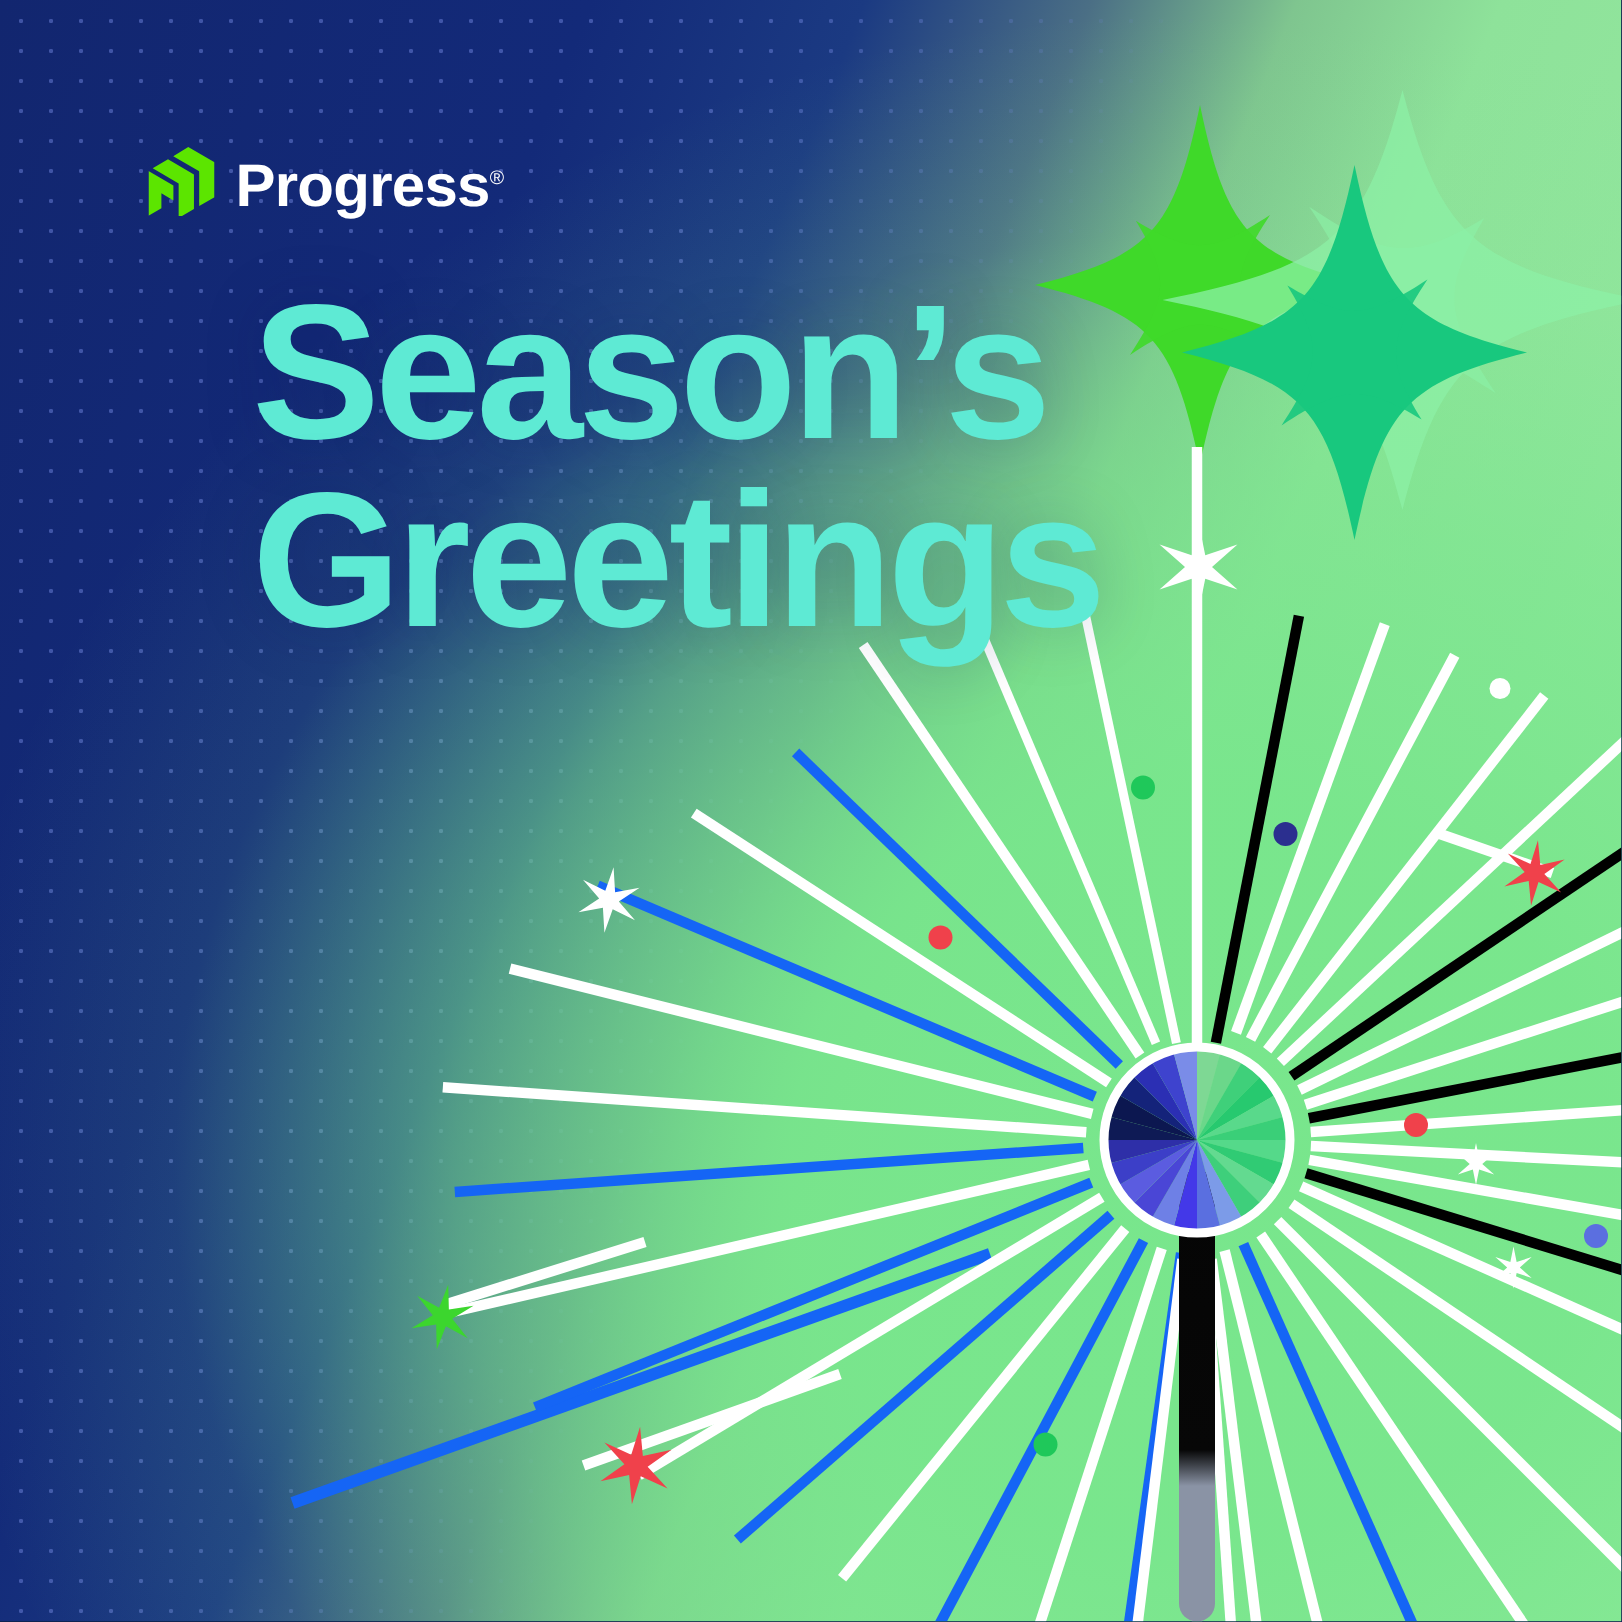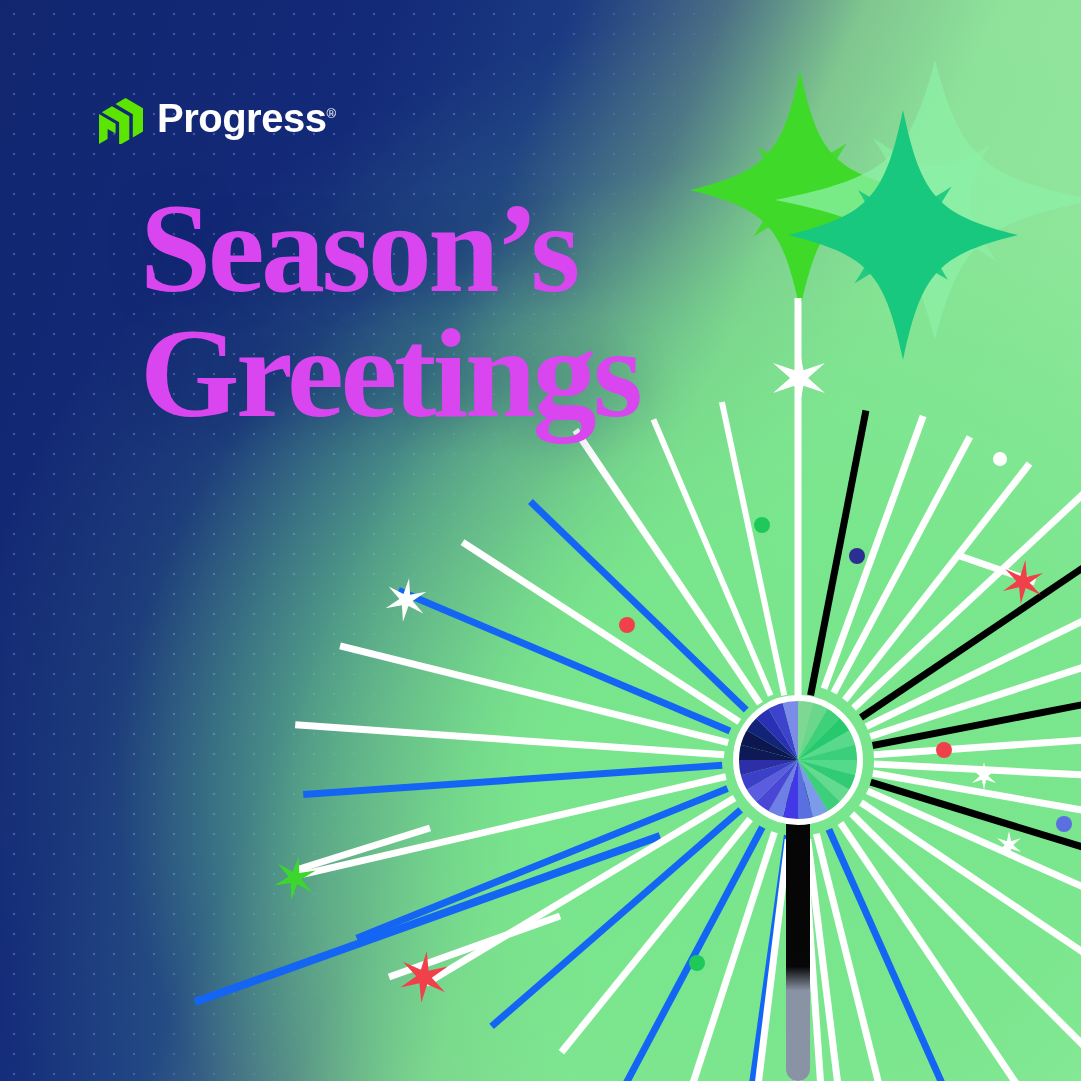--- a/index.html
+++ b/index.html
@@ -40,50 +40,49 @@
     background-position:4px 4px;
   }
   #dotmask{
     -webkit-mask-image:linear-gradient(112deg, #000 0%, #000 34%, rgba(0,0,0,0.55) 44%, rgba(0,0,0,0) 54%);
     mask-image:linear-gradient(112deg, #000 0%, #000 34%, rgba(0,0,0,0.55) 44%, rgba(0,0,0,0) 54%);
   }
 
   
   #brand{
     position:absolute;left:99px;top:98px;
-    display:flex;align-items:flex-start;gap:14px;
+    display:flex;align-items:flex-end;gap:14px;
     z-index:40;
   }
   #brand .wordmark{
     color:#ffffff;
     font-size:40px;
     font-weight:bold;
     letter-spacing:-0.5px;
     line-height:1;
     position:relative;
   }
   #brand .reg{
     font-size:13px;
     vertical-align:super;
     font-weight:normal;
     letter-spacing:0;
   }
 
   
   #headline{
-    position:absolute;left:140px;top:186px;
+    position:absolute;left:168px;top:186px;
     z-index:40;
-    color:#d946ef;
+    color:#5eead4;
     font-size:128px;
     font-weight:bold;
     line-height:0.98;
     letter-spacing:-3.5px;
     white-space:pre-line;
     text-shadow:0 0 40px rgba(10,25,90,0.25);
-    font-family:Liberation Serif, serif;
   }
 
   svg.art{position:absolute;inset:0;z-index:30;}
 </style>
 </head>
 <body>
 
 <div id="card">
 
   <div class="layer" id="bg-gradient"></div>

